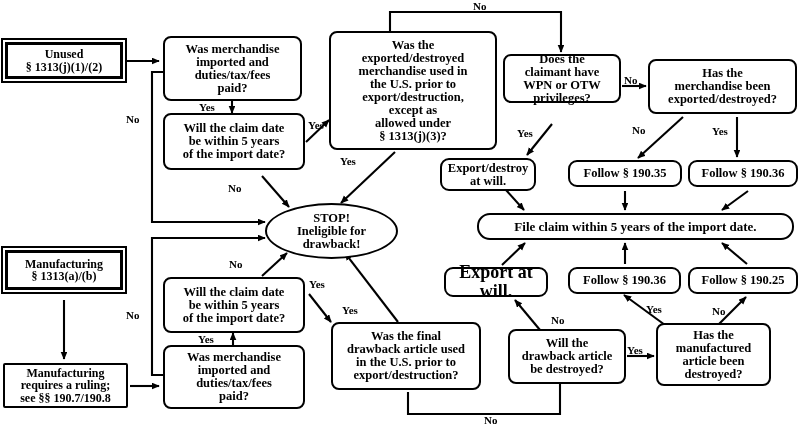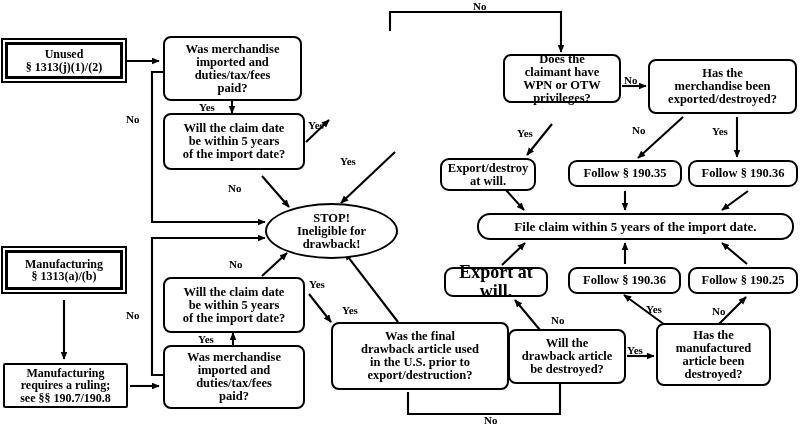--- a/index.html
+++ b/index.html
@@ -129,20 +129,30 @@
 duties/tax/fees
 paid?</span>
   </div>
 
   <div class="node rbox" style="left:163px;top:113px;width:142px;height:57px;font-size:12.5px;">
     <span style="white-space:pre-line;">Will the claim date
 be within 5 years
 of the import date?</span>
   </div>
 
+  <div class="node rbox" style="left:329px;top:31px;width:168px;height:119px;font-size:12.5px;">
+    <span style="white-space:pre-line;">Was the
+exported/destroyed
+merchandise used in
+the U.S. prior to
+export/destruction,
+except as
+allowed under
+§ 1313(j)(3)?</span>
+  </div>
 
   <div class="node ellipse" style="left:265px;top:203px;width:133px;height:56px;font-size:12.5px;">
     <span style="white-space:pre-line;">STOP!
 Ineligible for
 drawback!</span>
   </div>
 
   <div class="node rbox" style="left:503px;top:54px;width:118px;height:49px;font-size:12.5px;">
     <span style="white-space:pre-line;">Does the
 claimant have
@@ -202,21 +212,21 @@
 of the import date?</span>
   </div>
 
   <div class="node rbox" style="left:163px;top:345px;width:142px;height:64px;font-size:12.5px;">
     <span style="white-space:pre-line;">Was merchandise
 imported and
 duties/tax/fees
 paid?</span>
   </div>
 
-  <div class="node rbox" style="left:331px;top:322px;width:178px;height:68px;font-size:12.5px;">
+  <div class="node rbox" style="left:331px;top:322px;width:150px;height:68px;font-size:12.5px;">
     <span style="white-space:pre-line;">Was the final
 drawback article used
 in the U.S. prior to
 export/destruction?</span>
   </div>
 
   <div class="node rbox" style="left:508px;top:329px;width:118px;height:55px;font-size:12.5px;">
     <span style="white-space:pre-line;">Will the
 drawback article
 be destroyed?</span>

